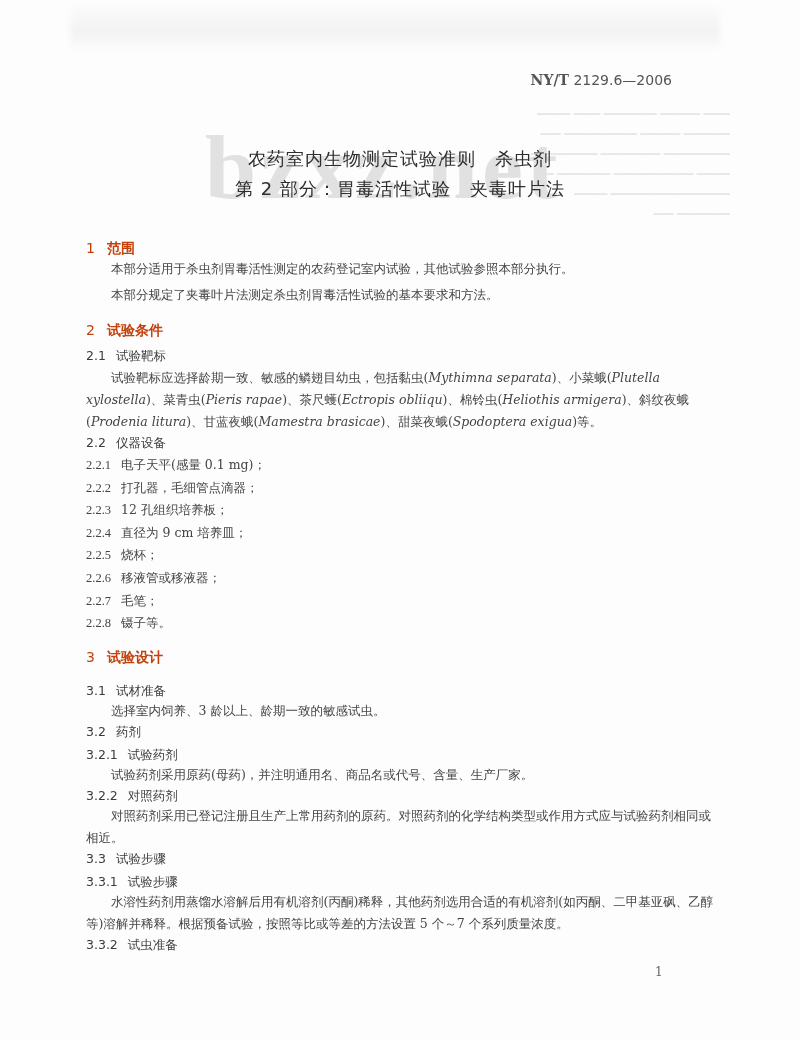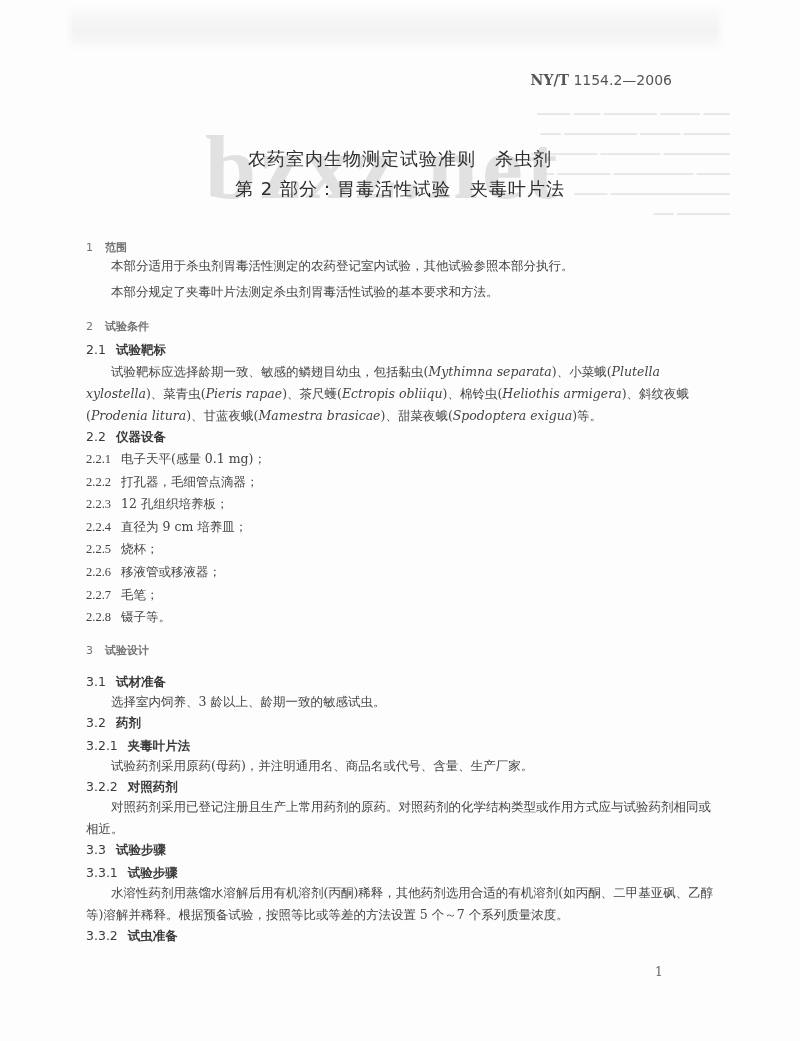--- a/index.html
+++ b/index.html
@@ -30,25 +30,25 @@
   .std-code .nyt { font-family:"DejaVu Serif", serif; font-weight:bold; }
   .title {
     position:absolute; left:0; width:800px; top:144px; text-align:center;
     font-family:"DejaVu Sans", sans-serif; font-size:18px; line-height:30px;
     color:#2e2e2e; z-index:1; letter-spacing:1px;
   }
   .content {
     position:absolute; left:86px; top:240px; width:636px;
     font-size:12.5px; color:#444; z-index:1;
   }
-  .h1 { font-family:"DejaVu Sans", sans-serif; font-size:11px; font-weight:bold; color:#737373; margin:0; }
+  .h1 { font-family:"DejaVu Sans", sans-serif; font-size:14px; font-weight:bold; color:#c2410c; margin:0; }
   .h1 .num { font-weight:normal; margin-right:12px; }
   .h2 { font-family:"DejaVu Sans", sans-serif; font-size:12.5px; color:#3b3b3b; margin:0; }
   .h2 .num { margin-right:10px; }
-  .h2 .lbl { font-weight:bold; }
+  .h2 .lbl { font-weight:normal; }
   .p { margin:0; line-height:22px; text-indent:25px; }
   .item { margin:0; line-height:22.6px; }
   .item .num { font-family:Liberation Serif, serif; margin-right:10px; }
   i { font-style:italic; }
   .page-num { position:absolute; left:655px; top:965px; font-size:12px; color:#666; }
 </style>
 </head>
 <body>
 
 <div class="scan-top"></div>
@@ -59,21 +59,21 @@
   <div>━━━━━━━━━━ ━━━━━━━━━ ━━━━━━━━━━</div>
   <div>━━━━━ ━━━━━━━━━━━━ ━━━━━━━━ ━━</div>
   <div>━━━━━━━━━━━━━━━━━━ ━━━━━</div>
   <div>━━━━━━━━ ━━━</div>
 </div>
 
 <div class="watermark">bzxz.net</div>
 
 <div class="std-code">
   <span class="nyt">NY/T</span>
-  <span>1154.2—2006</span>
+  <span>2129.6—2006</span>
 </div>
 
 <div class="title">
   <div>农药室内生物测定试验准则　杀虫剂</div>
   <div>第 2 部分：胃毒活性试验　夹毒叶片法</div>
 </div>
 
 <div class="content">
 
   <div class="h1" style="margin-top:0">
@@ -109,21 +109,21 @@
   </div>
   <div class="h2" style="margin-top:16px">
     <span class="num">3.1</span><span class="lbl">试材准备</span>
   </div>
   <p class="p">选择室内饲养、3 龄以上、龄期一致的敏感试虫。</p>
 
   <div class="h2" style="margin-top:2px">
     <span class="num">3.2</span><span class="lbl">药剂</span>
   </div>
   <div class="h2" style="margin-top:6px">
-    <span class="num">3.2.1</span><span class="lbl">夹毒叶片法</span>
+    <span class="num">3.2.1</span><span class="lbl">试验药剂</span>
   </div>
   <p class="p">试验药剂采用原药(母药)，并注明通用名、商品名或代号、含量、生产厂家。</p>
 
   <div class="h2" style="margin-top:2px">
     <span class="num">3.2.2</span><span class="lbl">对照药剂</span>
   </div>
   <p class="p">对照药剂采用已登记注册且生产上常用药剂的原药。对照药剂的化学结构类型或作用方式应与试验药剂相同或相近。</p>
 
   <div class="h2" style="margin-top:2px">
     <span class="num">3.3</span><span class="lbl">试验步骤</span>

